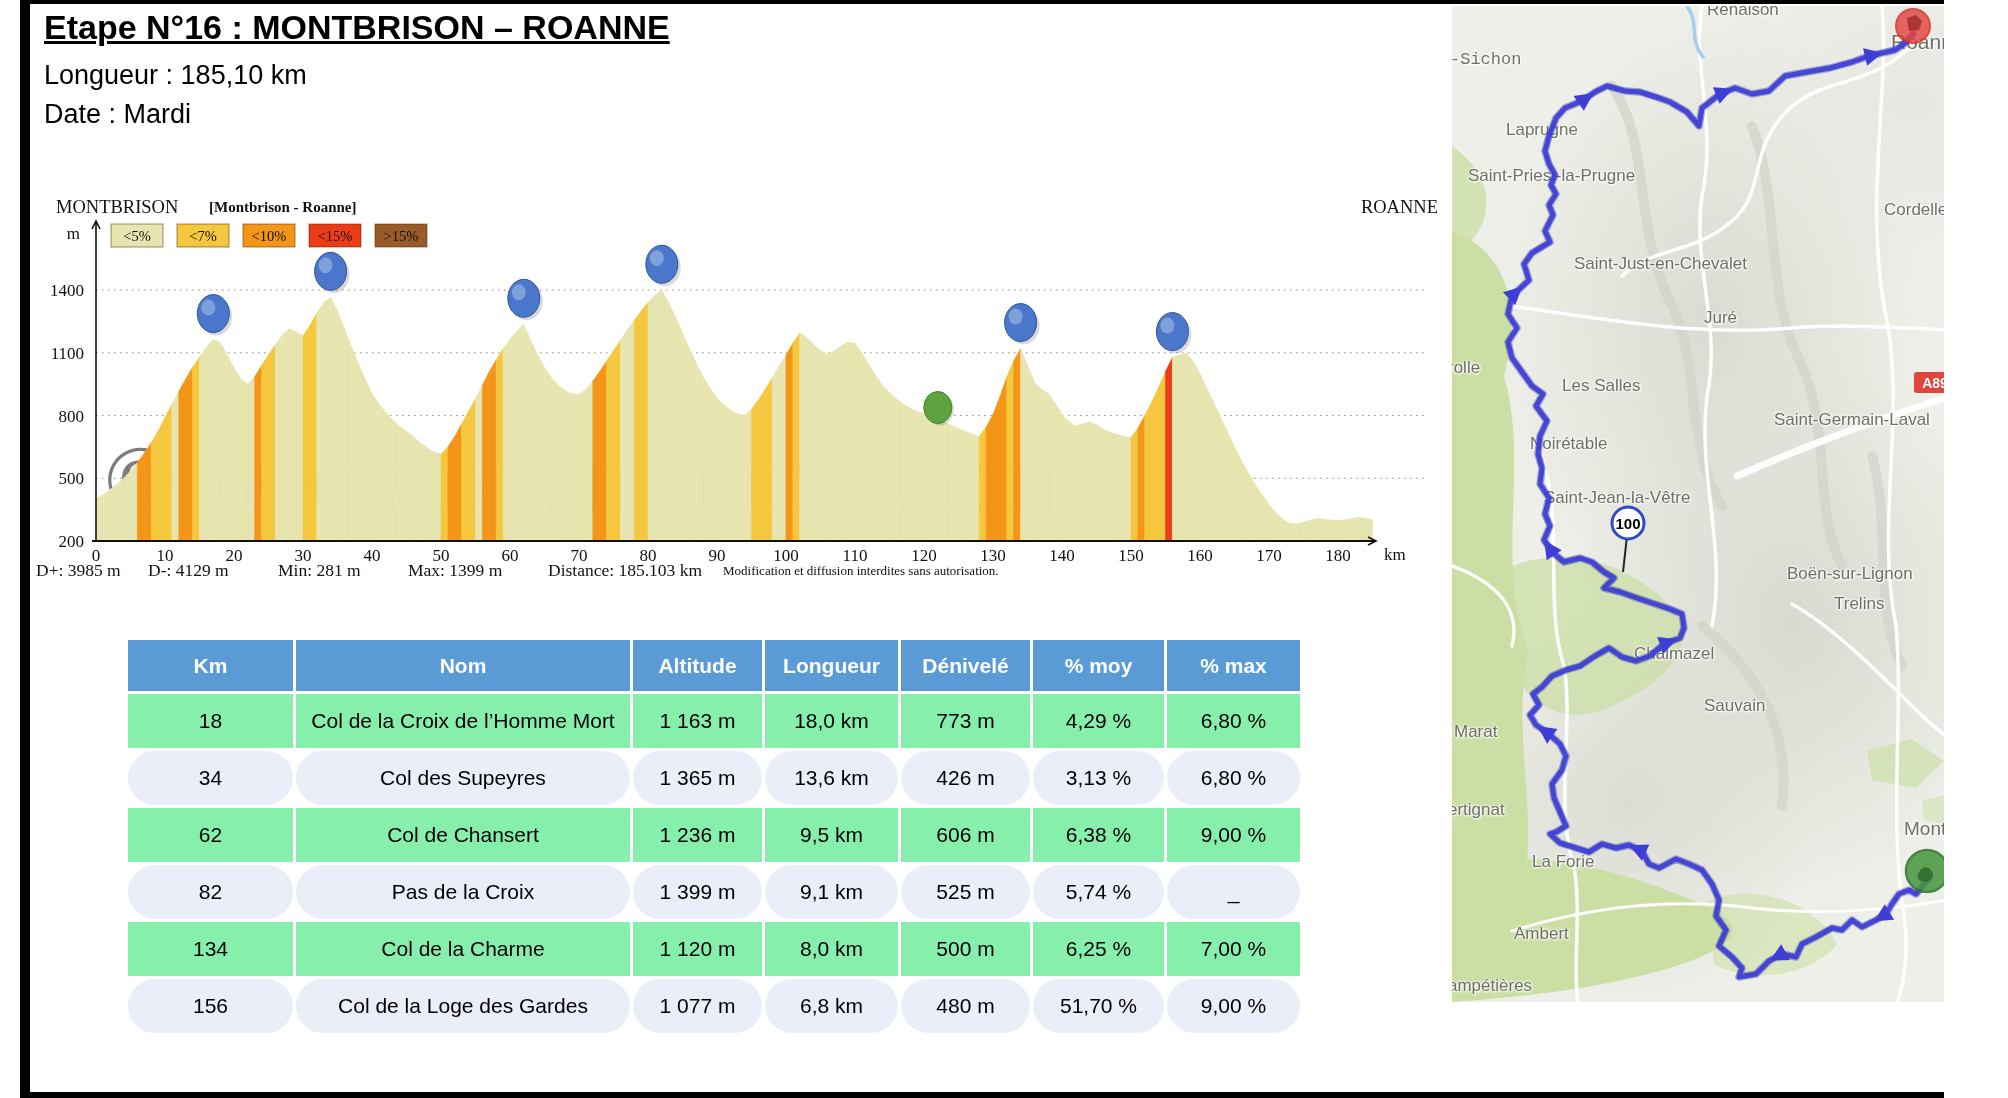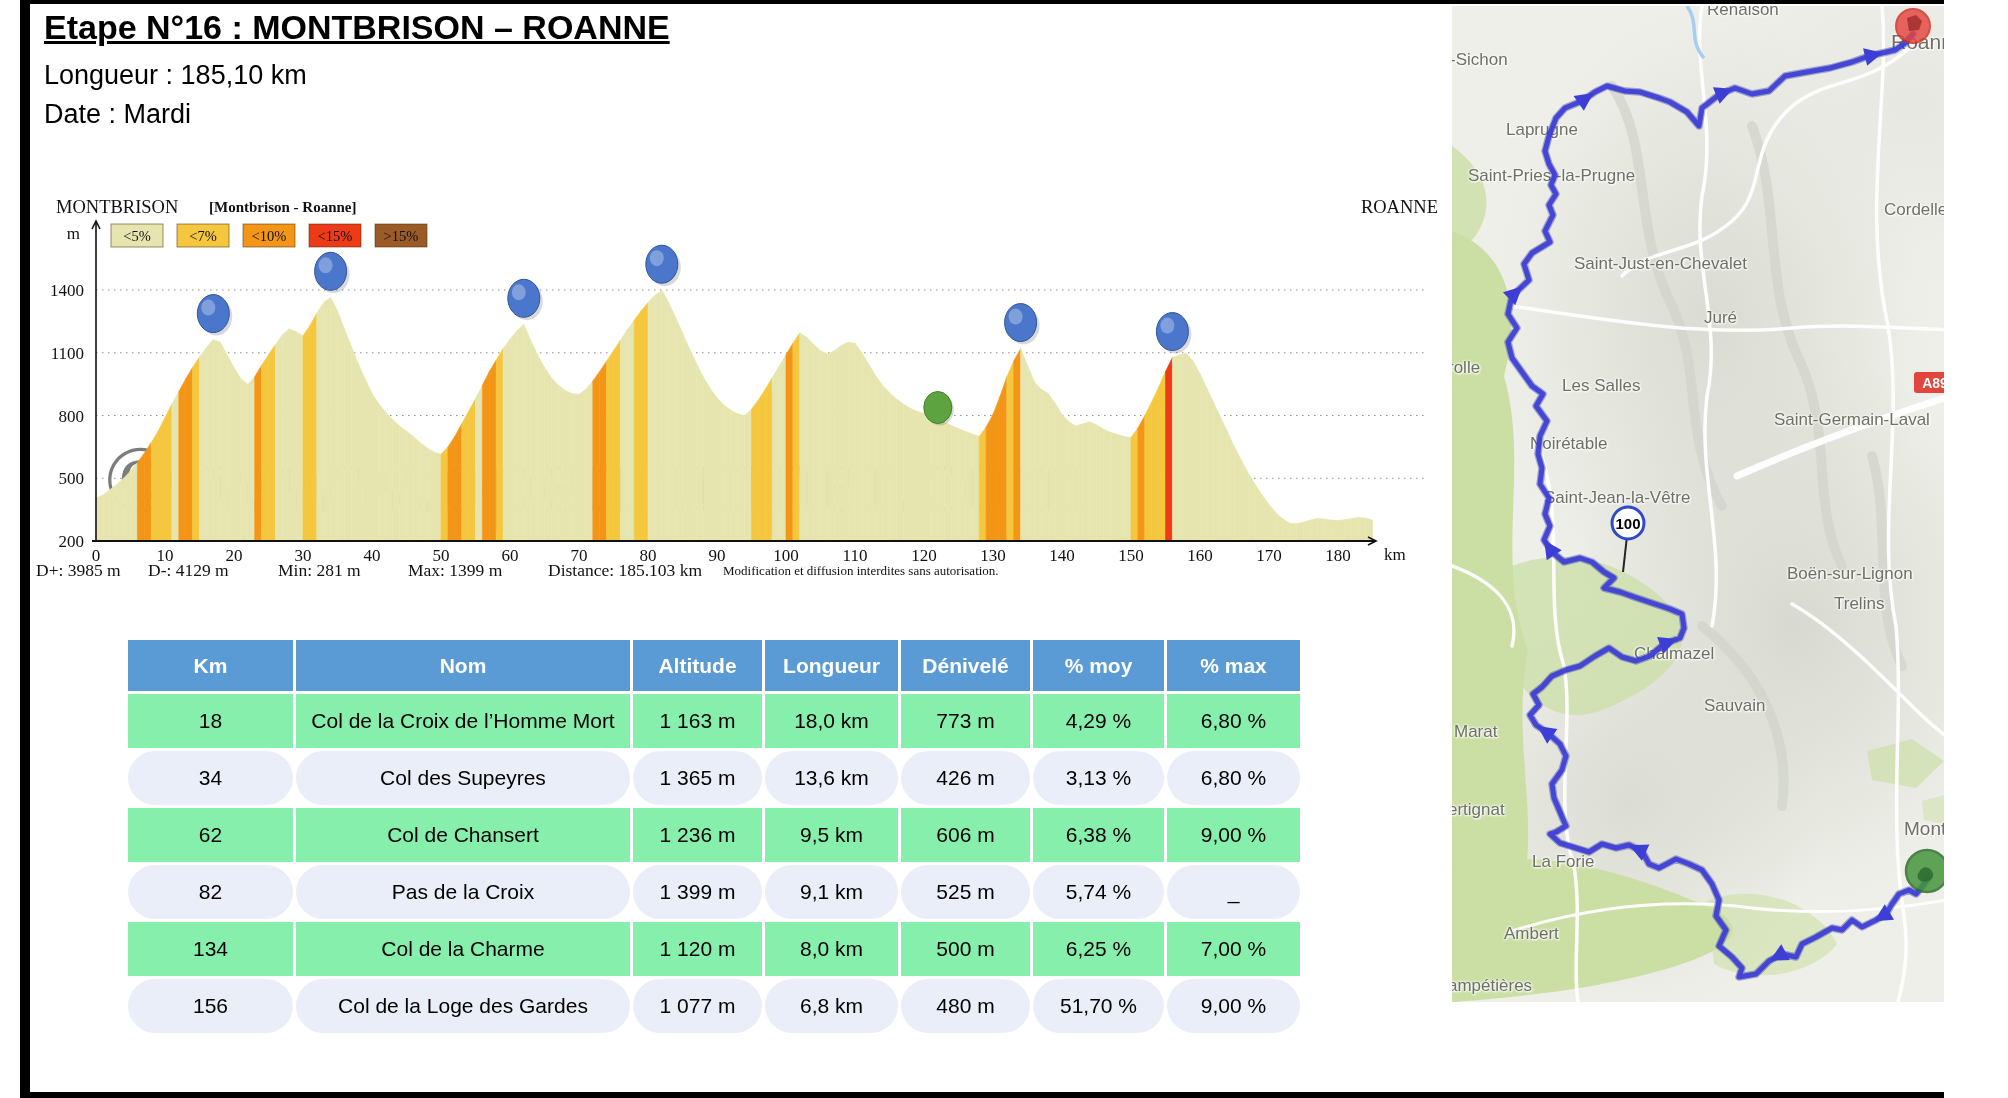--- a/index.html
+++ b/index.html
@@ -443,41 +443,41 @@
           <circle cx="520" cy="668" r="3" fill="#a9cdf0"></circle>
           <circle cx="500" cy="702" r="3" fill="#a9cdf0"></circle>
           <circle cx="548" cy="738" r="4" fill="#a9cdf0"></circle>
           <circle cx="530" cy="760" r="3" fill="#a9cdf0"></circle>
           <circle cx="555" cy="490" r="3" fill="#a9cdf0"></circle>
         </g>
       </svg>
     <div id="town-labels">
         <span class="town" style="left: 255px; top: -6px;">Renaison</span>
         <span class="town" style="left: 439px; top: 24px; font-size: 21px;">Roanne</span>
-        <span class="town" style="left: -2px; top: 44px;">-Sichon</span>
+        <span class="town" style="left: -2px; top: 44px; font-family: Liberation Mono, monospace;">-Sichon</span>
         <span class="town" style="left: 54px; top: 114px;">Laprugne</span>
         <span class="town" style="left: 16px; top: 160px;">Saint-Priest-la-Prugne</span>
         <span class="town" style="left: 432px; top: 194px;">Cordelle</span>
         <span class="town" style="left: 122px; top: 248px;">Saint-Just-en-Chevalet</span>
         <span class="town" style="left: 252px; top: 302px;">Juré</span>
         <span class="town" style="left: -4px; top: 352px;">rolle</span>
         <span class="town" style="left: 110px; top: 370px;">Les Salles</span>
         <span class="town" style="left: 322px; top: 404px;">Saint-Germain-Laval</span>
         <span class="town" style="left: 78px; top: 428px;">Noirétable</span>
         <span class="town" style="left: 92px; top: 482px;">Saint-Jean-la-Vêtre</span>
         <span class="town" style="left: 335px; top: 558px;">Boën-sur-Lignon</span>
         <span class="town" style="left: 382px; top: 588px;">Trelins</span>
         <span class="town" style="left: 182px; top: 638px;">Chalmazel</span>
         <span class="town" style="left: 252px; top: 690px;">Sauvain</span>
         <span class="town" style="left: 2px; top: 716px;">Marat</span>
         <span class="town" style="left: -4px; top: 794px;">ertignat</span>
         <span class="town" style="left: 80px; top: 846px;">La Forie</span>
         <span class="town" style="left: 452px; top: 812px; font-size: 19px;">Montbrison</span>
         <span class="town" style="left: 538px; top: 896px;">Saint-R</span>
-        <span class="town" style="left: 52px; top: 918px; text-align: center;">Ambert</span>
+        <span class="town" style="left: 62px; top: 918px; text-align: center;">Ambert</span>
         <span class="town" style="left: -4px; top: 970px;">ampétières</span>
       </div>
     <svg id="map-route" width="576" height="996">
         <polyline points="461,28 452,38 443,44 417,50 400,56 378,62 355,66 333,70 317,85 300,88 283,82 268,88 250,102 247,120 235,106 218,96 207,92 188,86 173,85 155,80 143,86 130,95 113,102 104,112 97,130 93,145 97,158 103,169 99,179 104,188 97,199 101,209 93,225 98,236 80,247 72,258 77,274 60,290 56,308 65,322 56,336 60,352 70,366 80,380 91,388 84,400 95,415 88,430 86,448 90,462 88,478 97,492 93,508 98,520 92,534 100,546 112,556 128,552 140,556 152,566 162,572 152,582 168,586 185,592 203,598 218,603 230,608 232,622 228,632 212,638 198,650 184,655 170,651 157,642 143,650 128,660 114,664 100,670 90,681 81,688 87,699 78,709 84,719 97,728 108,738 114,750 110,764 100,778 102,792 108,806 114,820 104,826 98,828 108,837 124,842 137,846 150,838 164,842 177,839 190,845 197,858 207,862 224,853 237,858 250,864 260,878 267,894 264,910 274,924 267,940 280,951 290,962 287,971 304,968 317,955 330,948 344,951 350,938 364,931 380,922 390,924 400,914 410,921 424,914 434,908 440,898 447,888 457,884 464,888 470,881 476,872" fill="none" stroke="#2e2fa8" stroke-width="7.5" opacity="0.4" stroke-linejoin="round" stroke-linecap="round"></polyline>
         <polyline points="461,28 452,38 443,44 417,50 400,56 378,62 355,66 333,70 317,85 300,88 283,82 268,88 250,102 247,120 235,106 218,96 207,92 188,86 173,85 155,80 143,86 130,95 113,102 104,112 97,130 93,145 97,158 103,169 99,179 104,188 97,199 101,209 93,225 98,236 80,247 72,258 77,274 60,290 56,308 65,322 56,336 60,352 70,366 80,380 91,388 84,400 95,415 88,430 86,448 90,462 88,478 97,492 93,508 98,520 92,534 100,546 112,556 128,552 140,556 152,566 162,572 152,582 168,586 185,592 203,598 218,603 230,608 232,622 228,632 212,638 198,650 184,655 170,651 157,642 143,650 128,660 114,664 100,670 90,681 81,688 87,699 78,709 84,719 97,728 108,738 114,750 110,764 100,778 102,792 108,806 114,820 104,826 98,828 108,837 124,842 137,846 150,838 164,842 177,839 190,845 197,858 207,862 224,853 237,858 250,864 260,878 267,894 264,910 274,924 267,940 280,951 290,962 287,971 304,968 317,955 330,948 344,951 350,938 364,931 380,922 390,924 400,914 410,921 424,914 434,908 440,898 447,888 457,884 464,888 470,881 476,872" fill="none" stroke="#3d3ed6" stroke-width="5" opacity="0.92" stroke-linejoin="round" stroke-linecap="round"></polyline>
         <g fill="#3d3ed6">
           <path d="M-4,-9 L14,0 L-4,9 Z" transform="translate(417,50) rotate(-12.994616791916506)"></path>
           <path d="M-4,-9 L14,0 L-4,9 Z" transform="translate(268,88) rotate(-21.80140948635181)"></path>
           <path d="M-4,-9 L14,0 L-4,9 Z" transform="translate(130,95) rotate(-34.69515353123397)"></path>
           <path d="M-4,-9 L14,0 L-4,9 Z" transform="translate(60,290) rotate(-43.264295411071615)"></path>

